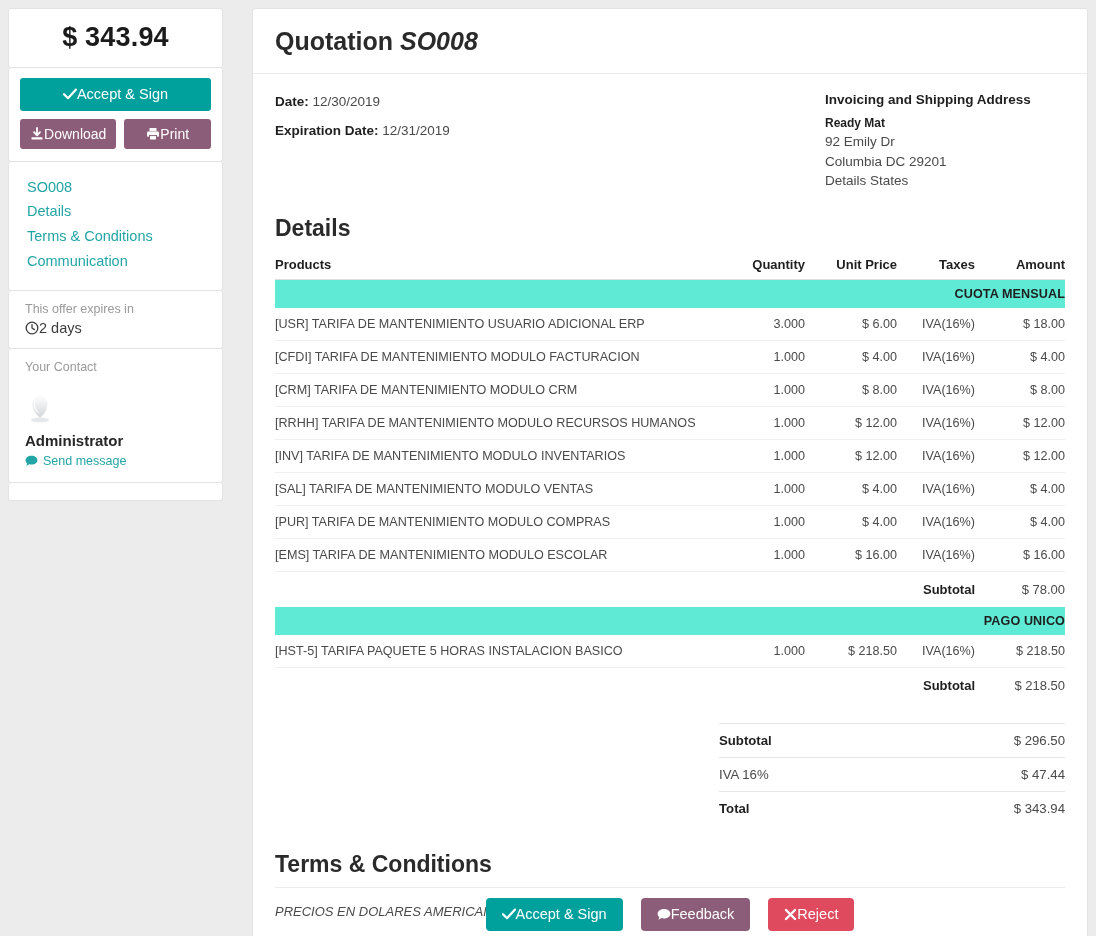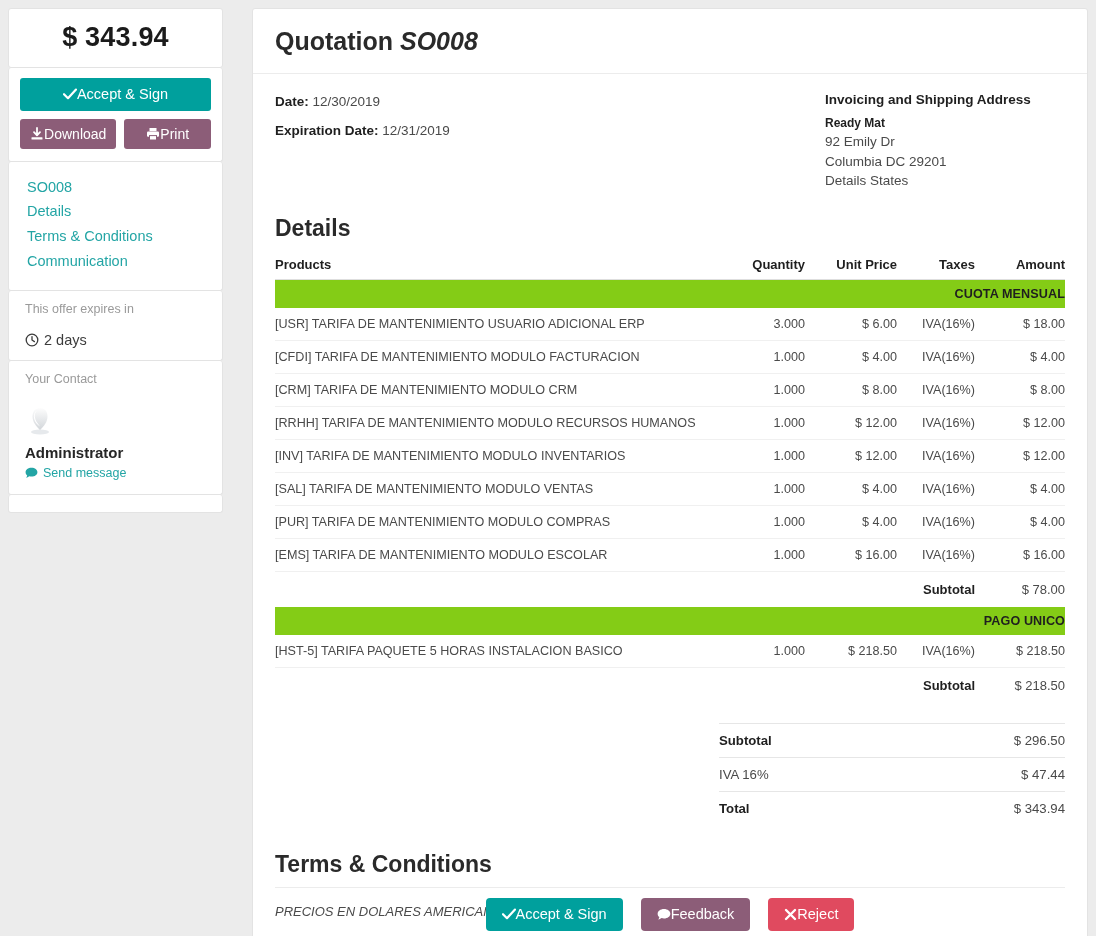--- a/index.html
+++ b/index.html
@@ -60,22 +60,22 @@
     color: #23a5a5;
     text-decoration: none;
     font-size: 14.5px;
     line-height: 1.72;
     cursor: pointer;
   }
 
   .expire-box { padding: 11px 16px 12px 16px; }
   .muted-label { color: #9a9a9a; font-size: 12.5px; }
   .expire-value {
-    margin-top: 16px; font-size: 14.5px; color: #3c3c3c;
-    display: flex; align-items: center; gap: 5px;
+    margin-top: 4px; font-size: 14.5px; color: #3c3c3c;
+    display: flex; align-items: center; 
   }
   .contact-box { padding: 11px 16px 14px 16px; }
   .contact-row { display: flex; align-items: flex-start; gap: 9px; margin-top: 15px; flex-direction: column; }
   .avatar {
     width: 30px; height: 32px; flex: 0 0 30px;
     position: relative; margin-top: 2px;
   }
   .contact-name { font-size: 15px; font-weight: bold; color: #262626; line-height: 1.15; }
   .send-msg {
     margin-top: 4px; display: flex; align-items: center; gap: 5px;
@@ -124,21 +124,21 @@
     text-align: right; white-space: nowrap; margin-top: 40px;
   }
   table.lines th.c-prod { text-align: left; }
   table.lines td {
     font-size: 12.6px; color: #4a4a4a;
     padding: 9px 0; border-bottom: 1px solid #f0f0f0;
     text-align: right; white-space: nowrap;
   }
   table.lines td.c-prod { text-align: left; white-space: normal; }
   tr.sec-row td {
-    background: #84cc16; border-bottom: none;
+    background: #5eead4; border-bottom: none;
     font-weight: bold; color: #1f1f1f; font-size: 12.6px;
     padding: 7px 0 7px 7px; letter-spacing: .1px;
   }
   tr.sec-row td:first-child { padding-left: 7px; }
   td.prod-link { color: #59bec4; }
   td.prod-link span { cursor: pointer; }
   tr.sub-row td {
     border-bottom: none; padding-top: 10px; padding-bottom: 10px;
     font-weight: bold; color: #1f1f1f; font-size: 13px;
   }

